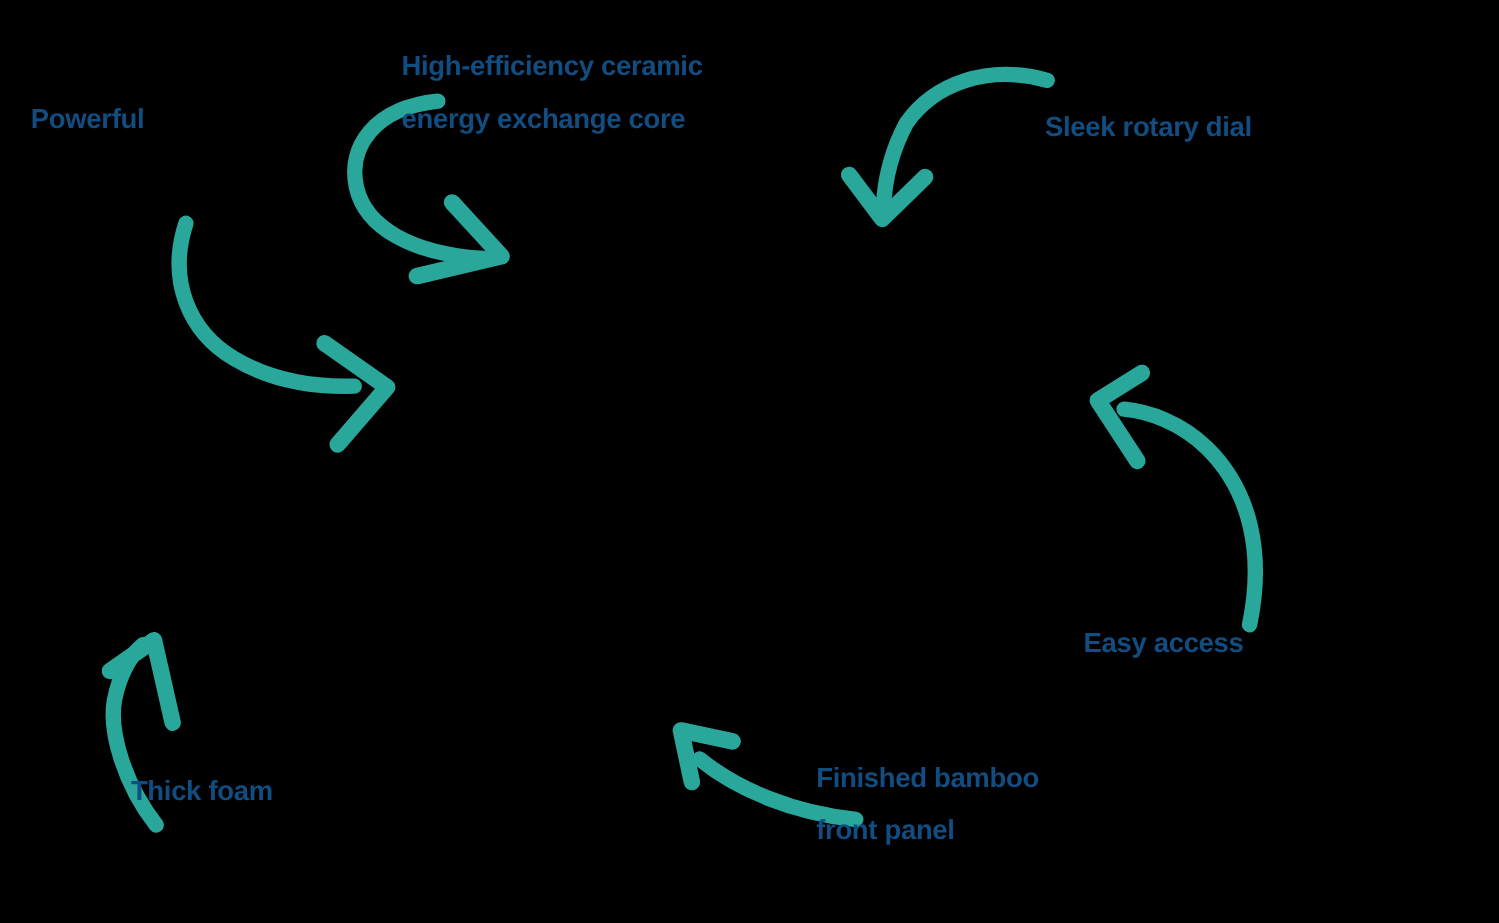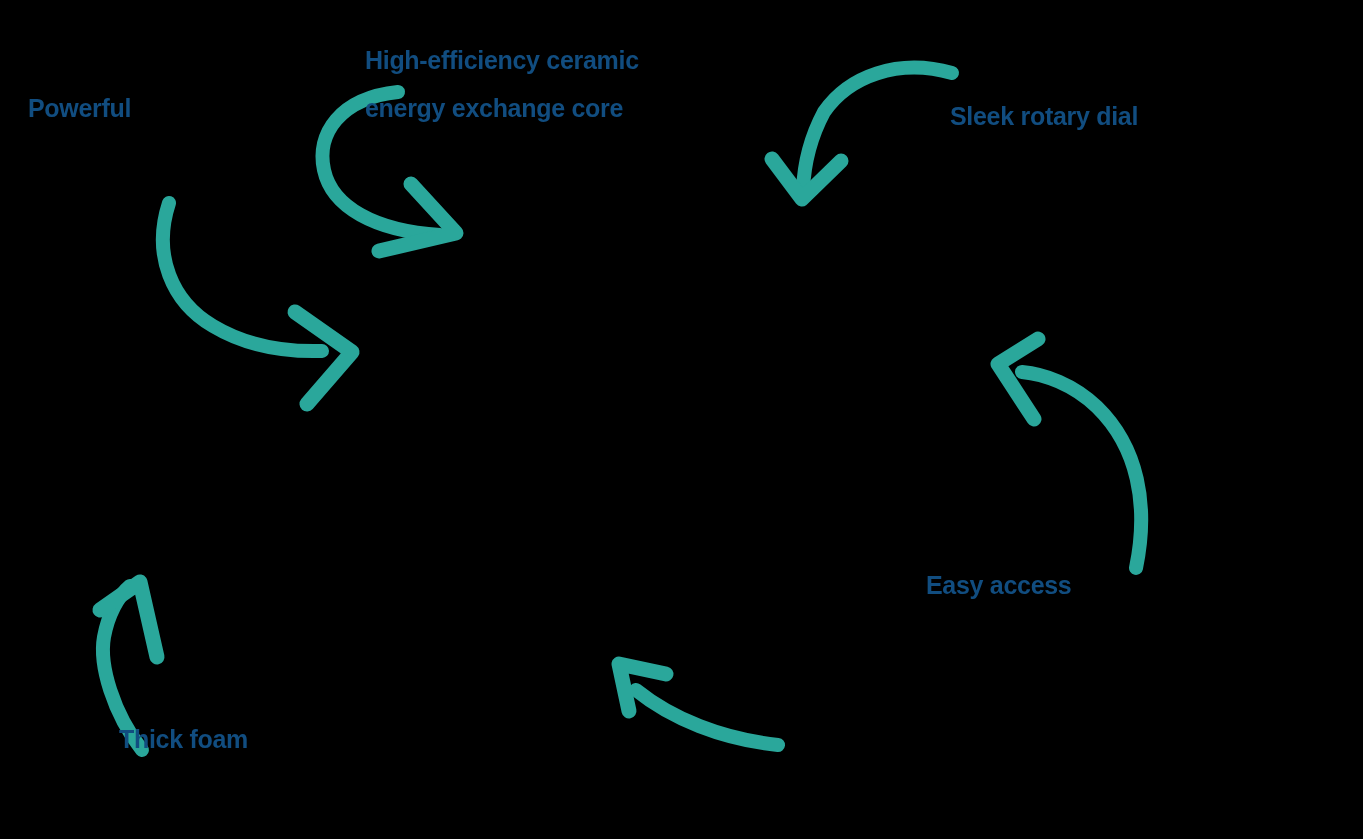--- a/index.html
+++ b/index.html
@@ -25,23 +25,23 @@
     font-size: 25px;
     line-height: 48px;
     letter-spacing: -0.3px;
     color: var(--label-color, #114d80);
     white-space: nowrap;
   }
   .feature-label .line { display: block; }
   #label-fan        { left: 28px;  top: 84px;  width: 245px; }
   #label-core       { left: 365px; top: 36px;  width: 455px; }
   #label-dial       { left: 950px; top: 52px;  width: 300px; margin-top: 40px; }
-  #label-filter     { left: 926px; top: 561px; width: 330px; }
+  #label-filter     { left: 985px; top: 561px; width: 330px; }
   #label-panel      { left: 742px; top: 683px; width: 305px; }
-  #label-insulation { left: 119px; top: 695px; width: 240px; margin-top: 20px; }
+  #label-insulation { left: 119px; top: 695px; width: 240px; }
 
   svg.arrow-layer {
     position: absolute;
     left: 0;
     top: 0;
     width: 1363px;
     height: 839px;
   }
   .arrow-shaft {
     fill: none;
@@ -99,18 +99,22 @@
   </div>
 
   <div class="feature-label" id="label-dial">
     <span class="line">Sleek rotary dial</span>
   </div>
 
   <div class="feature-label" id="label-filter">
     <span class="line">Easy access</span>
   </div>
 
+  <div class="feature-label" id="label-panel">
+    <span class="line">Finished bamboo</span>
+    <span class="line">front panel</span>
+  </div>
 
   <div class="feature-label" id="label-insulation">
     <span class="line">Thick foam</span>
   </div>
 
 </div>
 
 </body></html>

